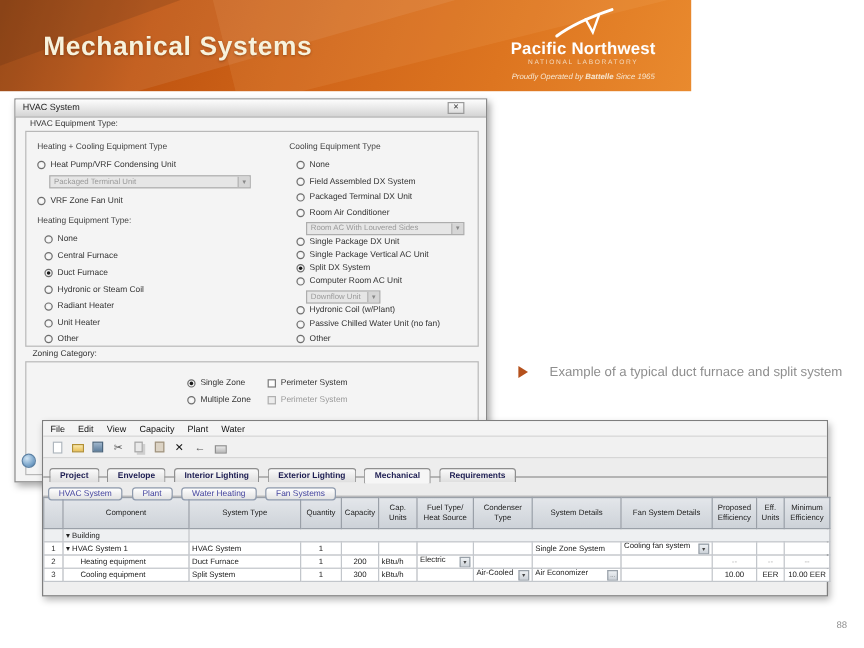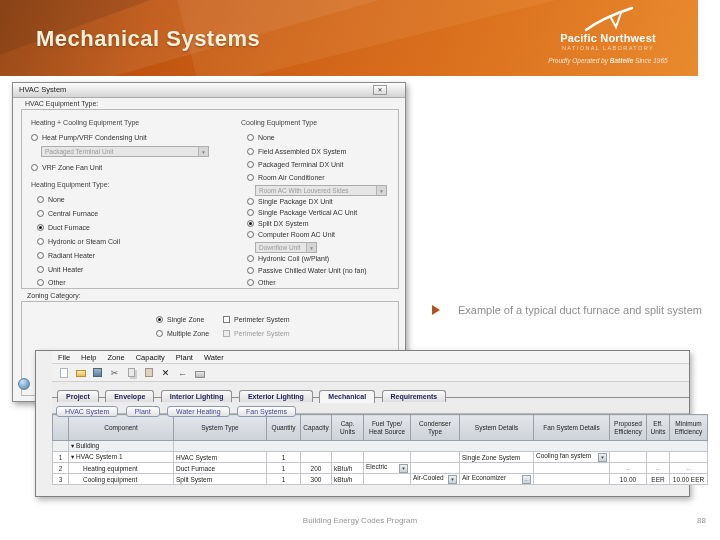--- a/index.html
+++ b/index.html
@@ -1,33 +1,33 @@
 <!DOCTYPE html>
 <html><head>
 <meta charset="utf-8">
 <style>
   * { margin:0; padding:0; box-sizing:border-box; }
   html,body { background:#666; }
   .slide { position:relative; width:720px; height:540px; background:#fff; overflow:hidden;
            font-family:"Liberation Sans", sans-serif; margin:0 auto; }
 
   
-  .header { position:absolute; left:0; top:0; width:698px; height:76px;
+  .header { position:absolute; left:0; top:0; width:576px; height:76px;
             background:linear-gradient(110deg,#8f3a05 0%,#bf5410 22%,#d1661a 48%,#dd7520 72%,#e98a2e 100%); overflow:hidden;text-decoration:underline; }
   .hstripe-a { position:absolute; left:-60px; top:-55px; width:480px; height:110px;
                background:rgba(255,255,255,0.08); transform:rotate(-16deg); }
   .hstripe-b { position:absolute; left:180px; top:-70px; width:500px; height:100px;
                background:rgba(255,210,150,0.10); transform:rotate(-14deg); }
   .hstripe-c { position:absolute; left:-120px; top:-80px; width:300px; height:120px;
                background:rgba(60,20,0,0.18); transform:rotate(-20deg); }
   .slide-title { position:absolute; left:36px; top:26px; font-size:22px; font-weight:bold;
                  color:#f7f2dc; text-shadow:0 1px 2px rgba(80,30,0,.45); letter-spacing:.5px; }
   .logo { position:absolute; right:10px; top:4px; width:160px; text-align:center; color:#fff; }
   .logo-bird { display:block; margin:2px auto 0; }
-  .logo-name { font-size:11px; font-weight:bold; letter-spacing:.2px; }
+  .logo-name { font-size:14px; font-weight:bold; letter-spacing:.2px; }
   .logo-sub { font-size:5.5px; letter-spacing:1.4px; color:#f4d9bd; margin-top:1px; }
   .logo-tag { font-size:6.5px; font-style:italic; color:#f7e6cf; margin-top:6px; }
   .logo-tag b { font-style:italic; }
 
   
   .dialog { position:absolute; left:12px; top:82px; width:394px; height:320px;
             background:#f4f4f4; border:1px solid #8a8a8a; box-shadow:2px 3px 6px rgba(0,0,0,.35); z-index:1; }
   .dlg-titlebar { height:15px; background:linear-gradient(#fdfdfd,#d4d4d4); border-bottom:1px solid #ababab;
                   font-size:7.5px; color:#222; padding:2px 6px; position:relative; }
   .dlg-close { position:absolute; right:18px; top:2px; width:14px; height:10px; background:linear-gradient(#fafafa,#dcdcdc);
@@ -48,21 +48,21 @@
   .checkbox.dim { border-color:#b0b0b0; background:#ececec; }
   .dselect { position:absolute; height:11px; background:#e6e6e6; border:1px solid #adadad; color:#9a9a9a;
              font-size:6.5px; padding:1px 12px 0 3px; white-space:nowrap; overflow:hidden; }
   .dselect .arr { position:absolute; right:0; top:0; bottom:0; width:10px; background:#d6d6d6;
                   border-left:1px solid #b4b4b4; font-size:5px; color:#888; text-align:center; line-height:10px; }
   .help-orb { position:absolute; left:5px; top:295px; width:12px; height:12px; border-radius:50%;
               background:radial-gradient(circle at 35% 30%,#cfe4f4,#6f9cc4 70%,#4a7298); border:1px solid #5d82a5; }
 
   
   .appwin { position:absolute; left:35px; top:350px; width:655px; height:147px; background:#efefef;
-            border:1px solid #7e7e7e; box-shadow:2px 3px 6px rgba(0,0,0,.3); z-index:2;padding-left:16px; }
+            border:1px solid #7e7e7e; box-shadow:2px 3px 6px rgba(0,0,0,.3); z-index:2; }
   .menubar { height:13px; display:flex; gap:11px; align-items:center; padding-left:6px;
              border-bottom:1px solid #d2d2d2; background:#f4f4f4; }
   .menubar span { font-size:7.5px; color:#111; }
   .toolbar { height:18px; display:flex; align-items:center; gap:6px; padding-left:6px;
              border-bottom:1px solid #cfcfcf; background:#f1f1f1; }
   .ticon { width:11px; height:11px; display:inline-flex; align-items:center; justify-content:center; font-size:9px; color:#555; }
   .ic-page { width:8px; height:10px; background:#fff; border:1px solid #aeb6bd; }
   .ic-folder { width:10px; height:7px; background:linear-gradient(#fce9a8,#e8c05a); border:1px solid #b29034; margin-top:2px; }
   .ic-floppy { width:9px; height:9px; background:linear-gradient(#9fb6cc,#5f7f9d); border:1px solid #4a6residual?; border:1px solid #4a647c; }
   .ic-copy { width:7px; height:9px; background:#e9e9e9; border:1px solid #a5a5a5; box-shadow:2px 2px 0 #cfcfcf; }
@@ -238,22 +238,22 @@
       <span class="checkbox dim"></span>
         <span>Perimeter System</span>
       </div>
 
     <div class="help-orb"></div>
   </div>
 
   <div class="appwin">
     <div class="menubar">
       <span>File</span>
-      <span>Help</span>
-      <span>Zone</span>
+      <span>Edit</span>
+      <span>View</span>
       <span>Capacity</span>
       <span>Plant</span>
       <span>Water</span>
     </div>
     <div class="toolbar">
       <span class="ticon">
           <span class="ic-page"></span>
         </span>
       <span class="ticon">
           <span class="ic-folder"></span>
@@ -373,16 +373,15 @@
       </tr>
     </tbody>
       </table>
   </div>
 
   <div class="bullet">
     <span class="bullet-marker"></span>
     <span class="bullet-text">Example of a typical duct furnace and split system</span>
   </div>
 
-  <div class="footer-text">Building Energy Codes Program</div>
   <div class="page-num">88</div>
 
 </div>
 
 </body></html>

